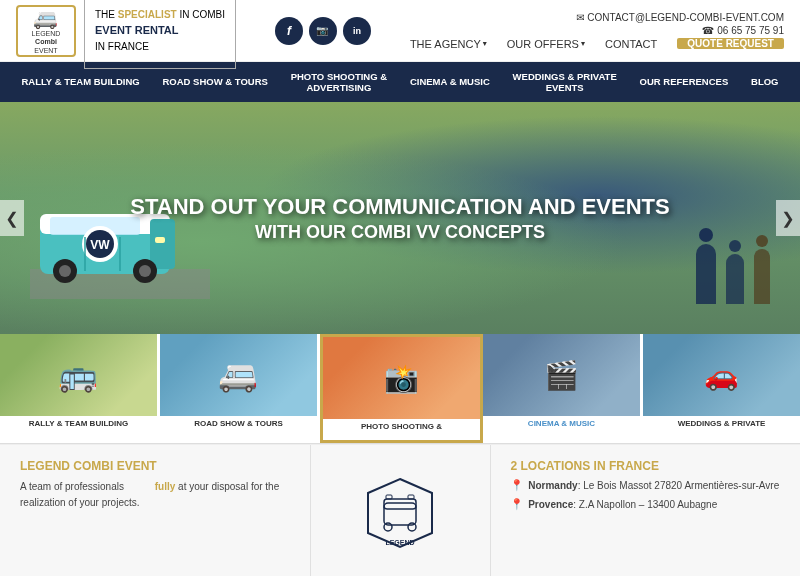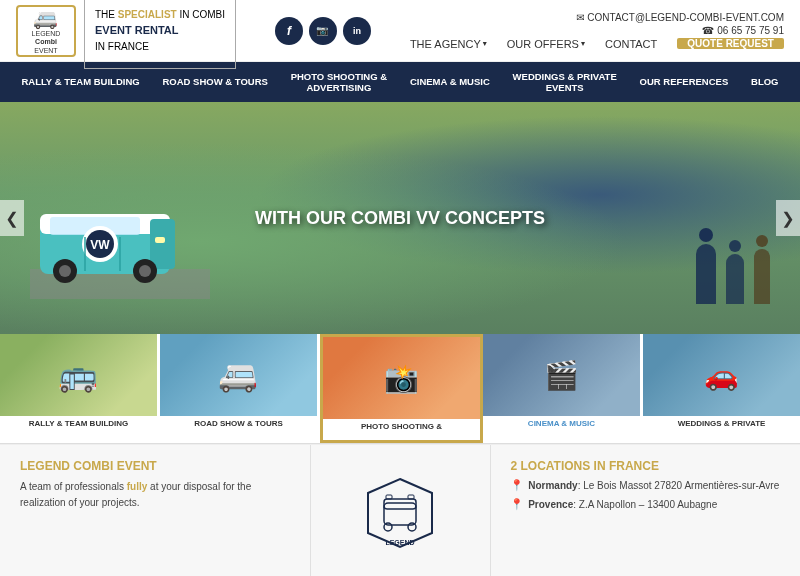--- a/index.html
+++ b/index.html
@@ -253,21 +253,21 @@
       font-size: 12px;
       font-weight: bold;
       margin-bottom: 6px;
       text-transform: uppercase;
     }
     .footer-left p {
       font-size: 10px;
       color: #444;
       line-height: 1.6;
     }
-    .footer-left .fully { font-weight: bold; color: #c8a84b; }
+    .footer-left .fully { font-weight: bold; color: #c8a84b; margin-left: 28px; }
     .footer-center {
       width: 180px;
       display: flex;
       flex-direction: column;
       align-items: center;
       justify-content: center;
       border-right: 1px solid #e0e0e0;
       padding: 10px;
     }
     .footer-logo-svg {
@@ -381,20 +381,21 @@
       <div style="width:12px;height:12px;background:rgba(20,40,80,0.8);border-radius:50%;position:absolute;top:-14px;left:3px;"></div>
     </div>
     <div style="width:16px;height:55px;background:rgba(80,60,30,0.7);border-radius:8px 8px 0 0;position:relative;">
       <div style="width:12px;height:12px;background:rgba(80,60,30,0.8);border-radius:50%;position:absolute;top:-14px;left:2px;"></div>
     </div>
   </div>
 
   <button class="hero-arrow-left">❮</button>
 
   <div class="hero-text">
+    <h1>STAND OUT YOUR COMMUNICATION AND EVENTS</h1>
     <h2>WITH OUR COMBI VV CONCEPTS</h2>
   </div>
 
   <button class="hero-arrow-right">❯</button>
 </div>
 
 <div class="thumbnails">
   <div class="thumb-item">
     <div class="thumb-img-area thumb-bg-1">
       <span style="font-size:32px;">🚌</span>

